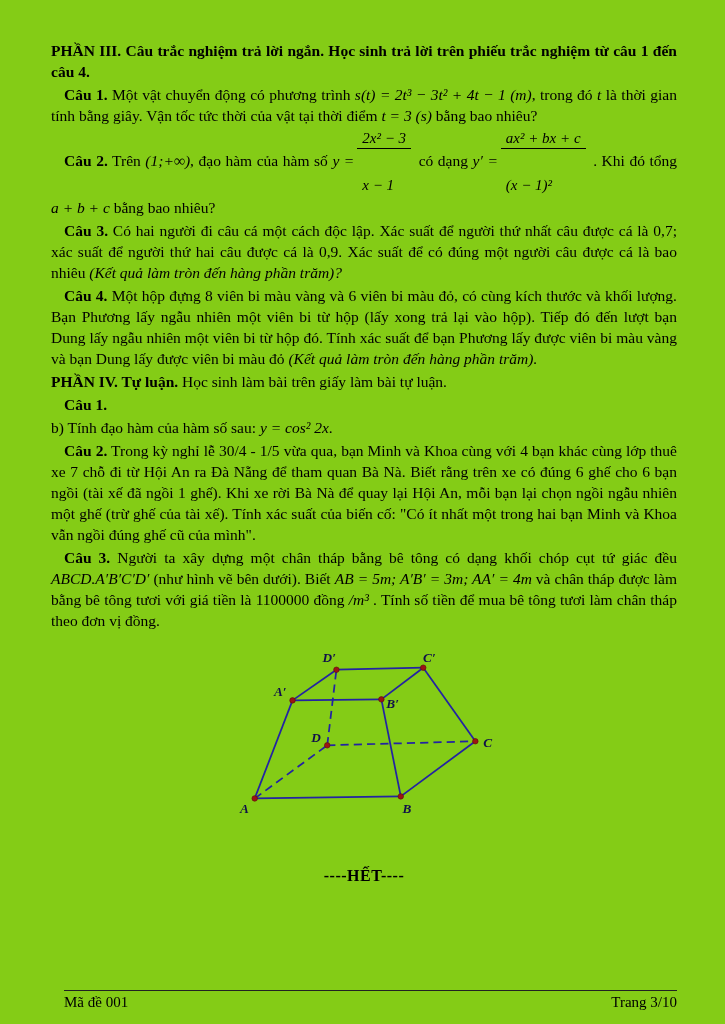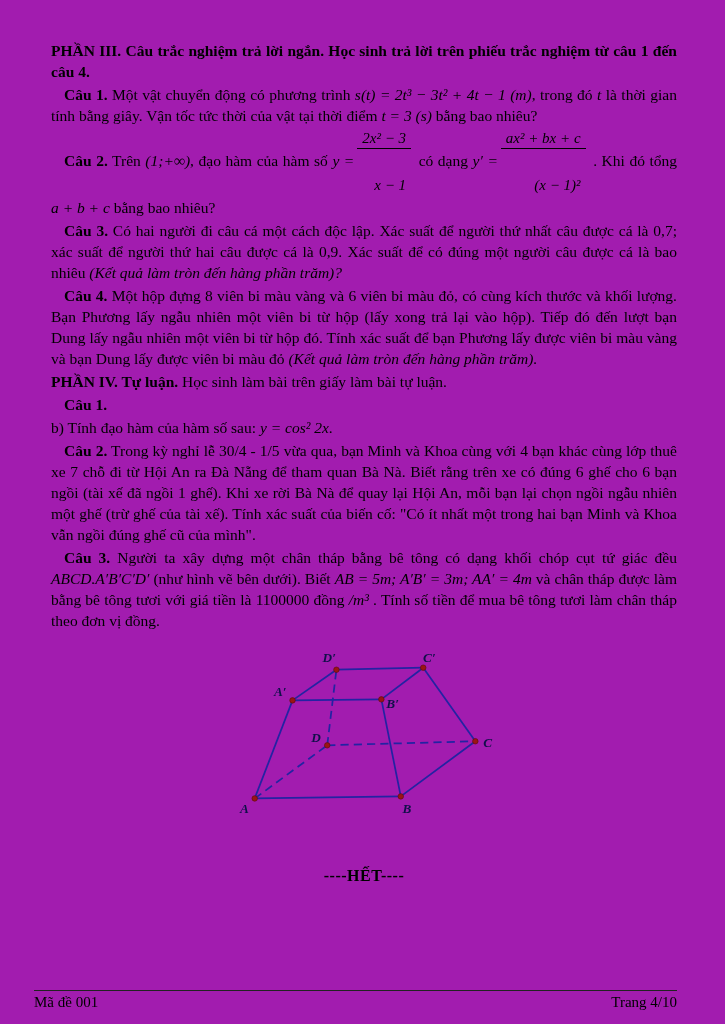--- a/index.html
+++ b/index.html
@@ -1,19 +1,19 @@
 <!DOCTYPE html>
 <html><head>
 <meta charset="utf-8">
 <style>
   html,body{margin:0;padding:0;background:#fff;}
   .page{
     position:relative;
     width:725px;height:1024px;
-    background:#a21caf;
+    background:#84cc16;
     font-family:"Liberation Serif", serif;
     color:#000;
     overflow:hidden;
   }
   .content{
     position:absolute;
     left:51px;right:48px;top:40px;
   }
   .para{
     margin:0 0 2px 0;
@@ -21,42 +21,42 @@
     line-height:21px;
     text-align:justify;
   }
   .heading{font-weight:bold;}
   .q-label{font-weight:bold;margin-left:13px;}
   .math{font-style:italic;white-space:nowrap;}
   .note{font-style:italic;}
   .frac{
     display:inline-block;
     vertical-align:middle;
-    text-align:right;
+    text-align:left;
     font-style:italic;
     margin:2px 3px;
     line-height:1.15;
     font-size:15px;
   }
   .frac .num{display:block;padding:0 5px 1px;border-bottom:1.3px solid #000;}
   .frac .den{display:block;padding:1px 5px 0;margin-top:27px;}
   .figure-wrap{
     text-align:center;
     margin-top:10px;
   }
   .end-marker{
     text-align:center;
     font-weight:bold;
     font-size:16px;
     margin-top:44px;
     letter-spacing:0.5px;
   }
   .footer{
     position:absolute;
-    left:34px;right:48px;bottom:13px;
+    left:64px;right:48px;bottom:13px;
     border-top:1.5px solid #222;
     padding-top:3px;
     display:flex;
     justify-content:space-between;
     font-size:15px;
   }
   .fig-label{
     font-family:"Liberation Serif", serif;
     font-weight:bold;
     font-style:italic;
@@ -133,15 +133,15 @@
           <text class="fig-label" x="106" y="20">D′</text>
         </g>
       </svg>
     </div>
 
     <div class="end-marker">----HẾT----</div>
   </div>
 
   <div class="footer">
     <span>Mã đề 001</span>
-    <span>Trang 4/10</span>
+    <span>Trang 3/10</span>
   </div>
 </div>
 
 </body></html>

